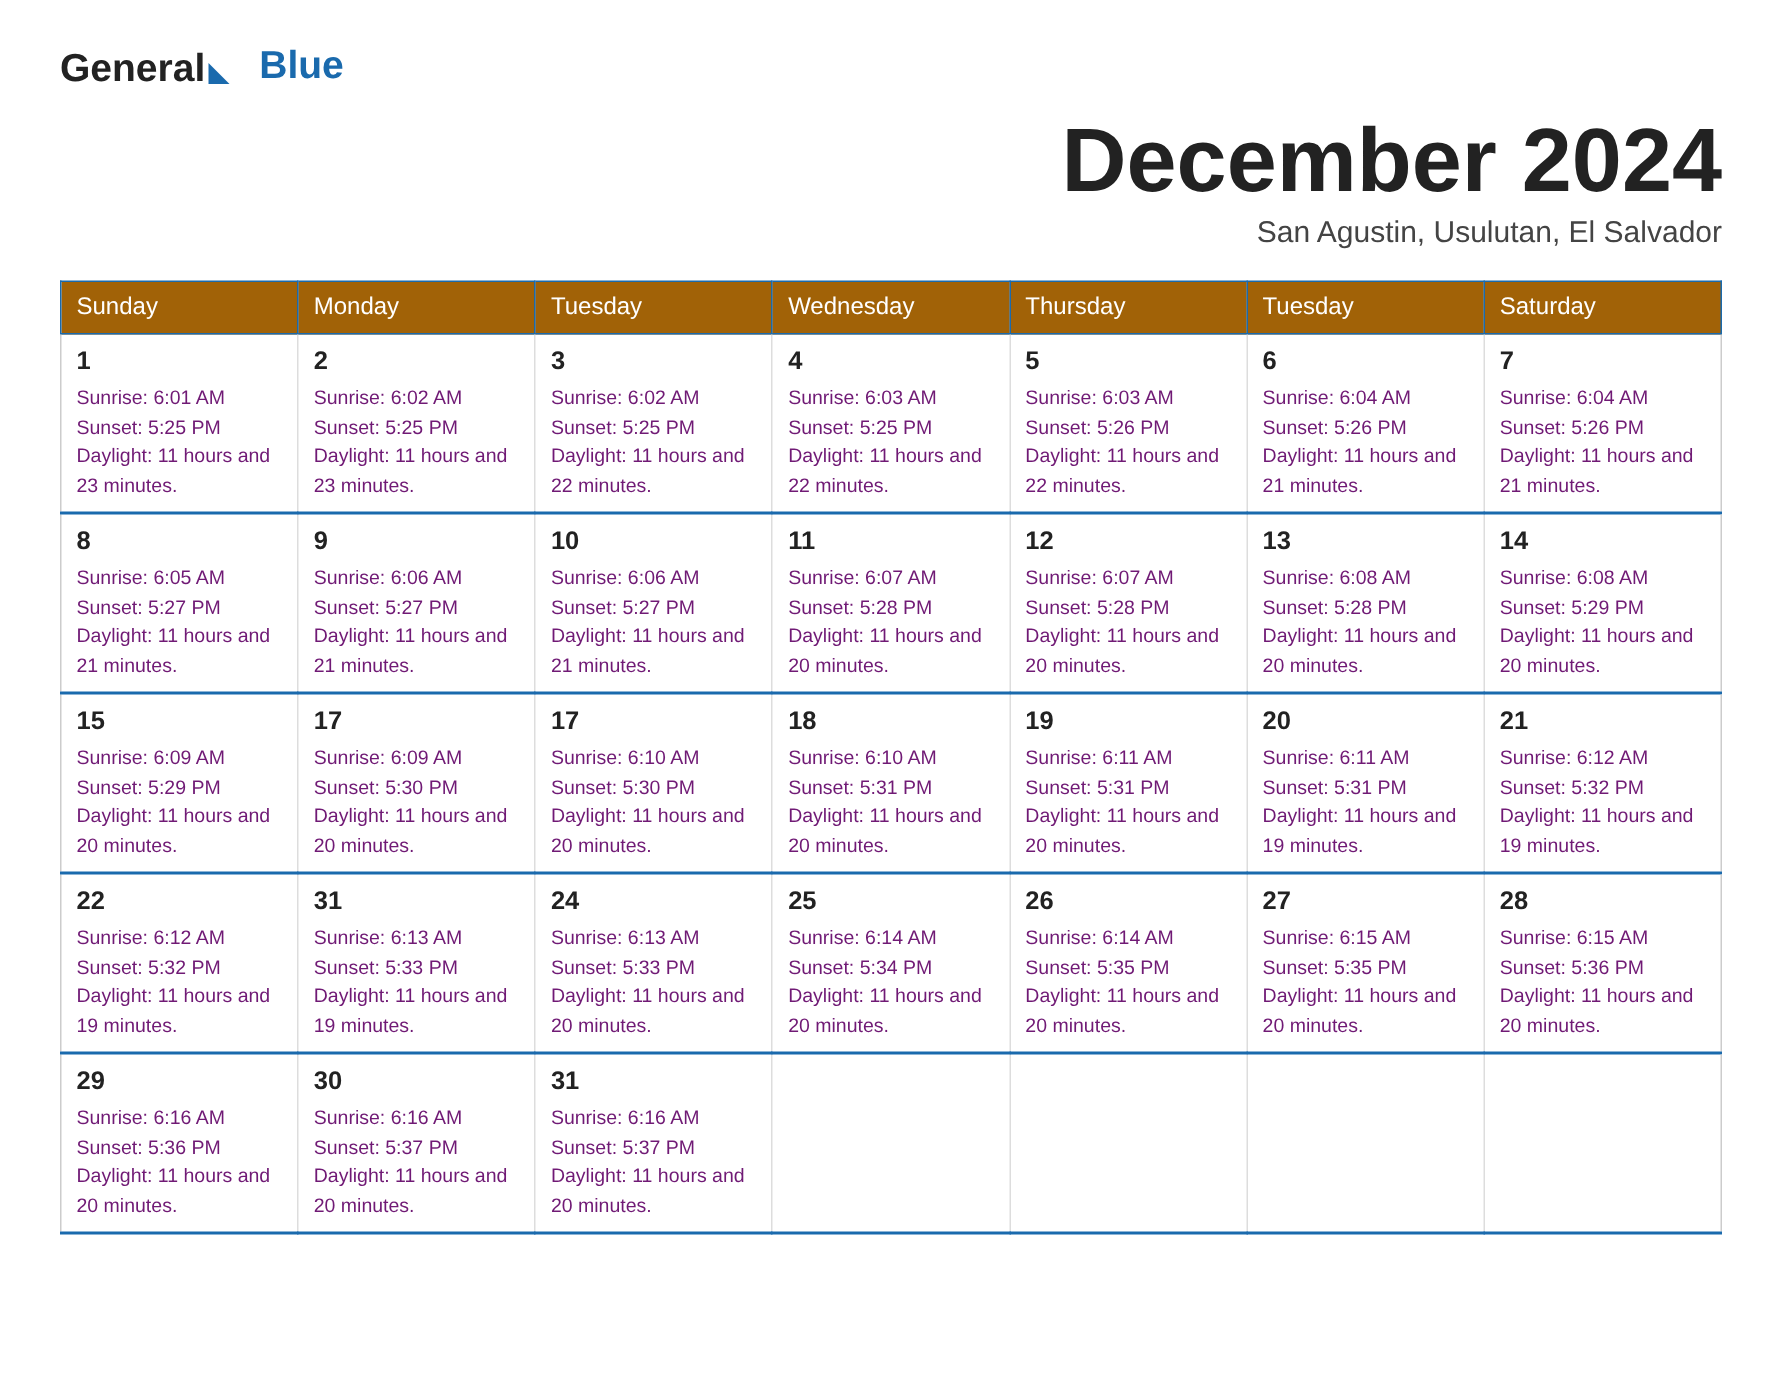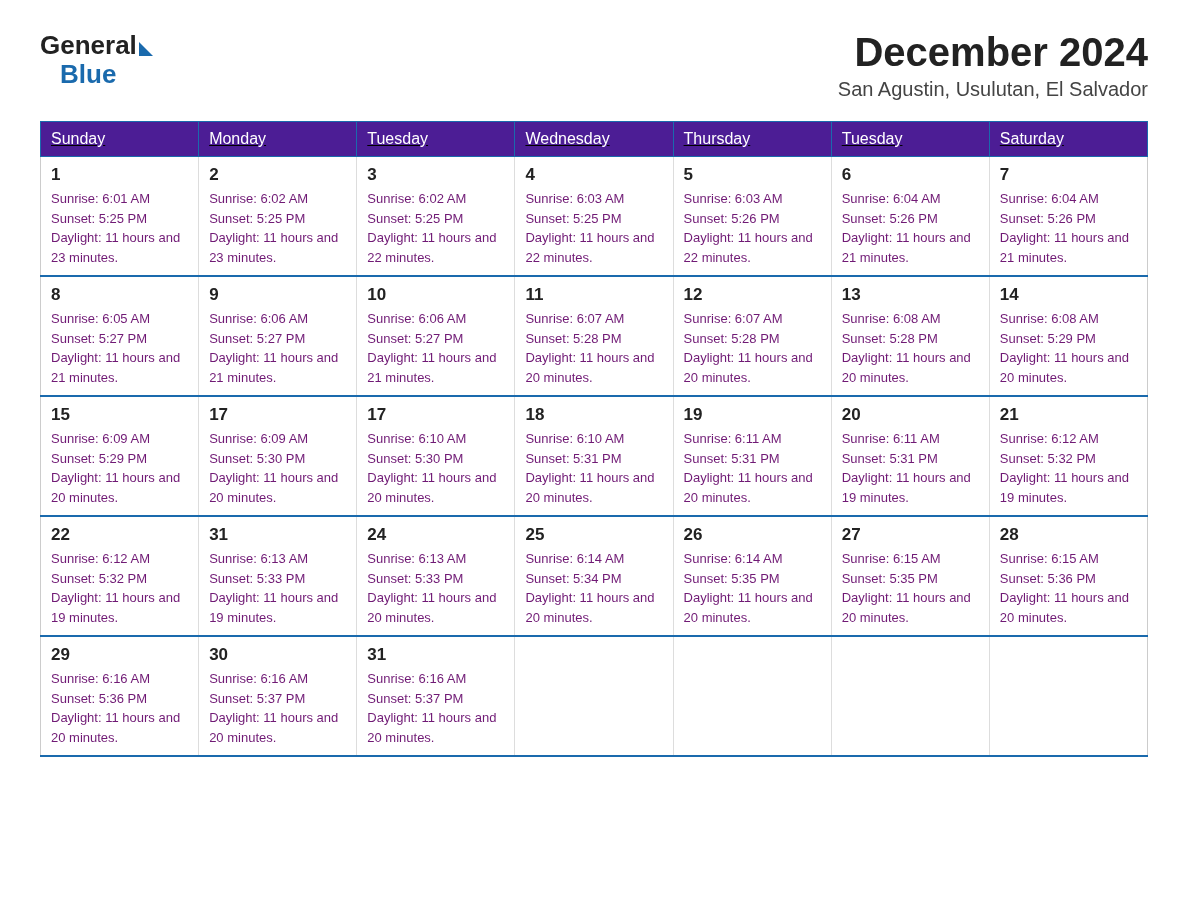--- a/index.html
+++ b/index.html
@@ -11,21 +11,21 @@
       min-height: 918px;
     }
     .header {
       display: flex;
       justify-content: space-between;
       align-items: flex-start;
       margin-bottom: 20px;
     }
     .logo {
       display: flex;
-      flex-direction: column;
+      flex-direction: row;
       align-items: flex-start;
     }
     .logo-top {
       display: flex;
       align-items: center;
     }
     .logo-general {
       font-size: 26px;
       font-weight: bold;
       color: #222;
@@ -44,38 +44,38 @@
       font-size: 26px;
       font-weight: bold;
       color: #1a6aad;
       margin-left: 20px;
       margin-top: -2px;
     }
     .title-section {
       text-align: right;
     }
     .month-title {
-      font-size: 40px;
+      font-size: 60px;
       font-weight: bold;
       color: #222;
       line-height: 1.1;
+      margin-top: 44px;
     }
     .location {
       font-size: 20px;
       color: #444;
       margin-top: 4px;
     }
     table {
       width: 100%;
       border-collapse: collapse;
       table-layout: fixed;
     }
     thead tr {
-      background-color: #4c1d95;
-      text-decoration: underline;
+      background-color: #a16207;
     }
     thead th {
       color: #fff;
       font-size: 16px;
       font-weight: normal;
       padding: 8px 10px;
       text-align: left;
       border: 1px solid #1a6aad;
     }
     tbody tr {

